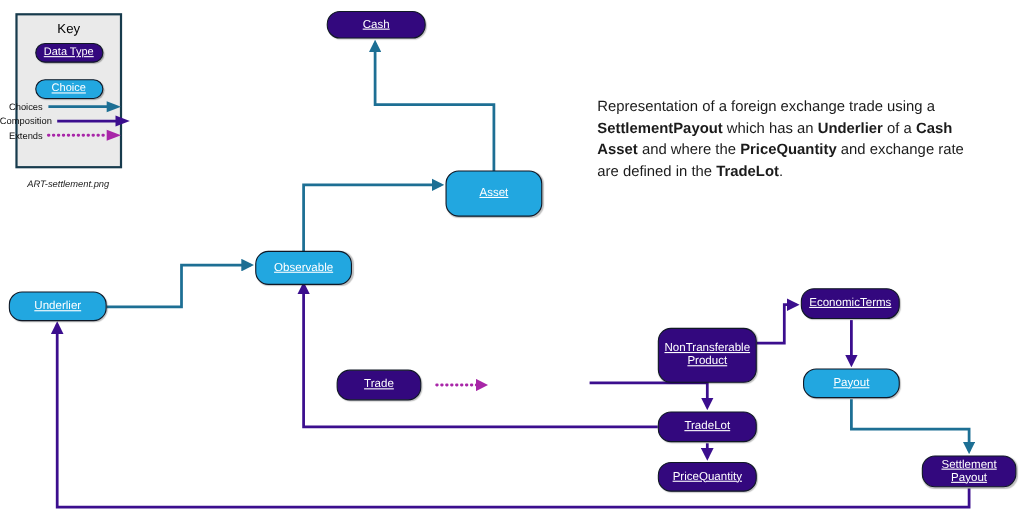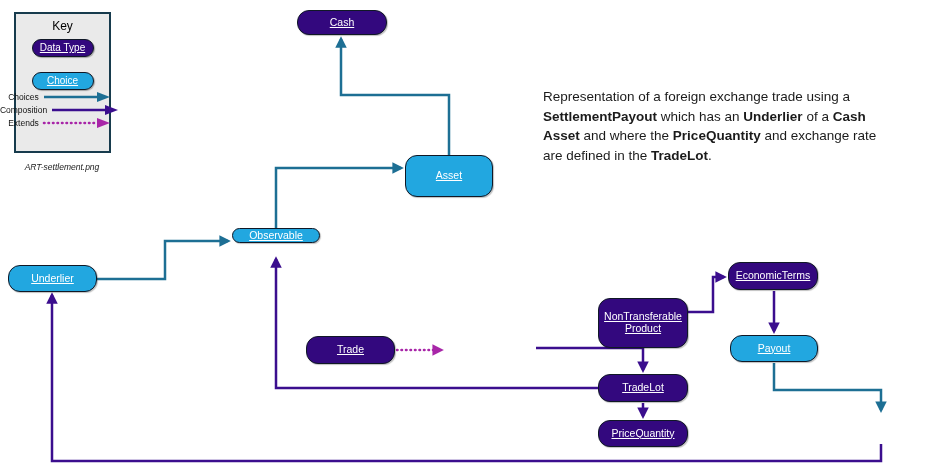--- a/index.html
+++ b/index.html
@@ -15,23 +15,23 @@
     text-align:center;padding:1px 3px;
     box-shadow:1px 1px 1px rgba(0,0,0,0.25);
     text-decoration:underline;
   }
   .k-datatype{background:#33087E;}
   .k-choice{background:#22A7E0;}
   .k-extended{background:#8669BE;}
 
   .p-cash{left:297px;top:10px;width:90px;height:25px;}
   .p-asset{left:389px;top:155px;width:88px;height:42px;margin-left:16px;}
-  .p-observable{left:232px;top:228px;width:88px;height:15px;}
+  .p-observable{left:232px;top:228px;width:88px;height:31px;}
   .p-underlier{left:8px;top:265px;width:89px;height:27px;}
-  .p-trade{left:306px;top:336px;width:89px;height:28px;}
+  .p-trade{left:306px;top:336px;width:77px;height:28px;}
   .p-tradable{left:447px;top:336px;width:89px;height:28px;}
   .p-nontransferable{left:598px;top:298px;width:90px;height:50px;}
   .p-economicterms{left:728px;top:262px;width:90px;height:28px;}
   .p-payout{left:730px;top:335px;width:88px;height:27px;}
   .p-tradelot{left:598px;top:374px;width:90px;height:28px;}
   .p-pricequantity{left:598px;top:420px;width:90px;height:27px;}
   .p-settlement{left:838px;top:414px;width:86px;height:29px;}
 
   
   .edges{position:absolute;left:0;top:0;pointer-events:none;}
@@ -126,20 +126,23 @@
     </div>
   <div class="node k-datatype p-economicterms">
       <span>EconomicTerms</span>
     </div>
   <div class="node k-datatype p-tradelot">
       <span>TradeLot</span>
     </div>
   <div class="node k-datatype p-pricequantity">
       <span>PriceQuantity</span>
     </div>
+  <div class="node k-datatype p-settlement">
+      <span>Settlement Payout</span>
+    </div>
 
   <div class="legend">
     <div class="legend-title">Key</div>
     <div class="node k-datatype lg-dt">
         <span>Data Type</span>
       </div>
     <div class="node k-choice lg-ch">
         <span>Choice</span>
       </div>
 

